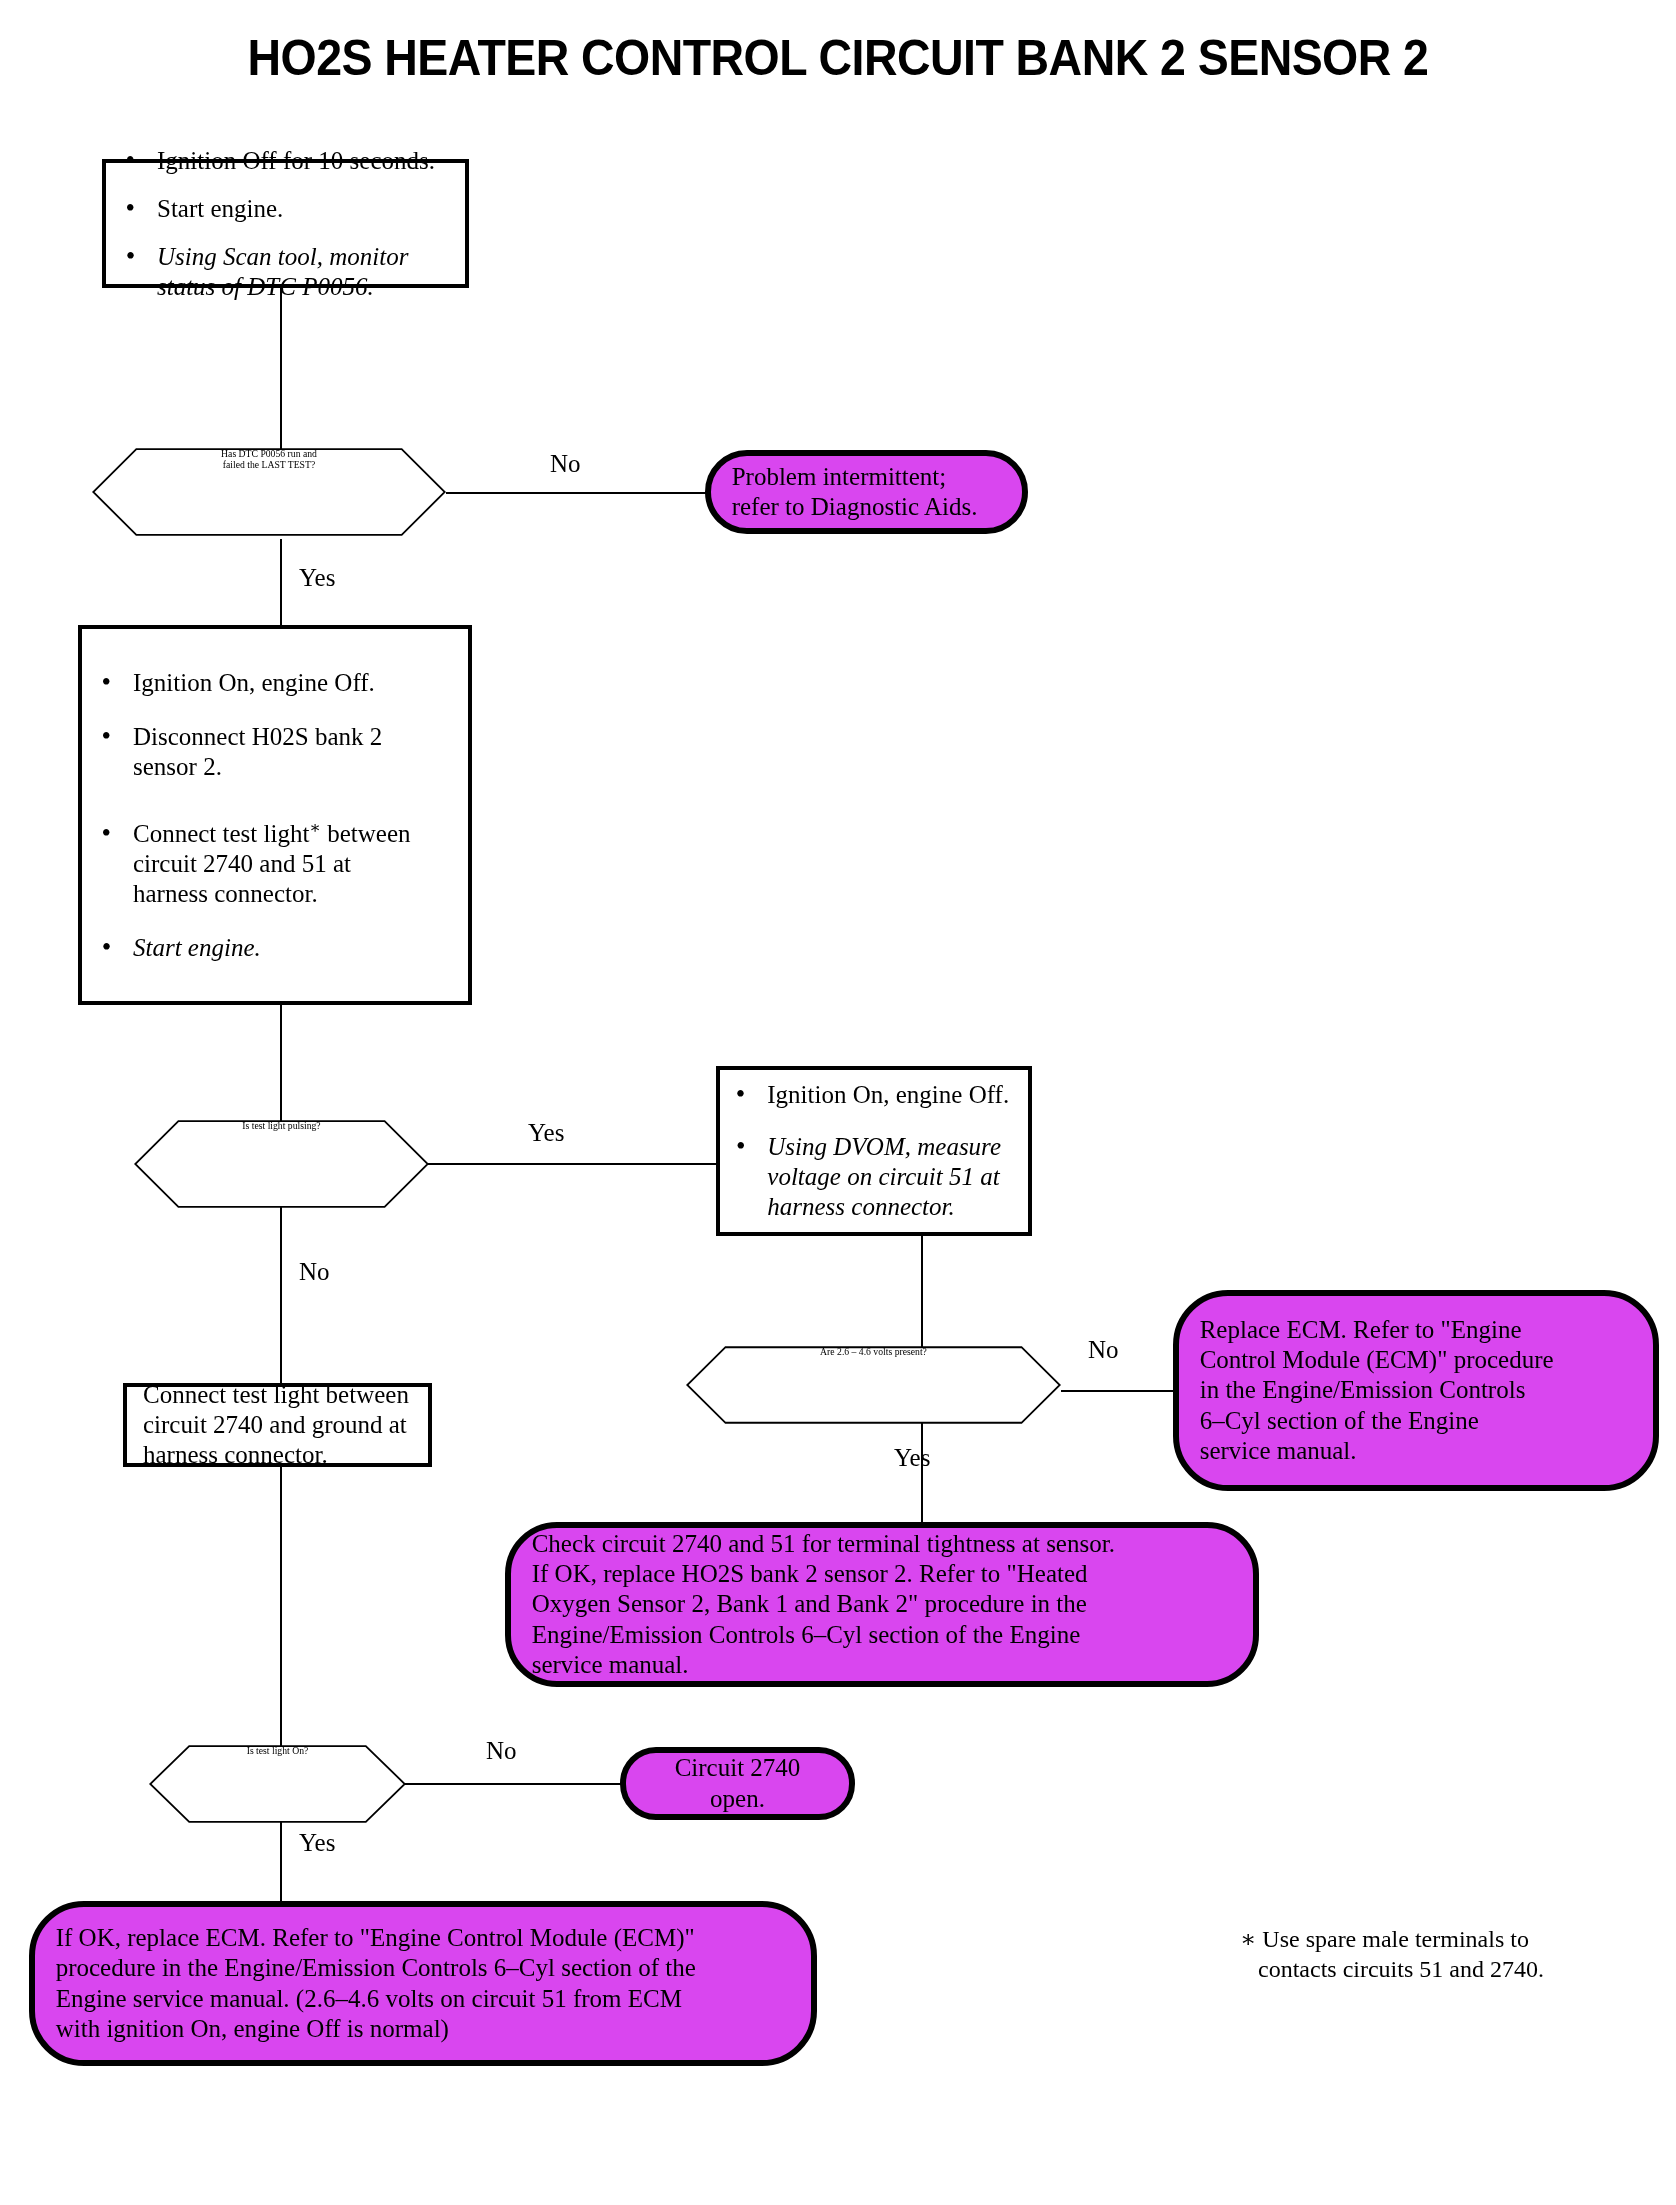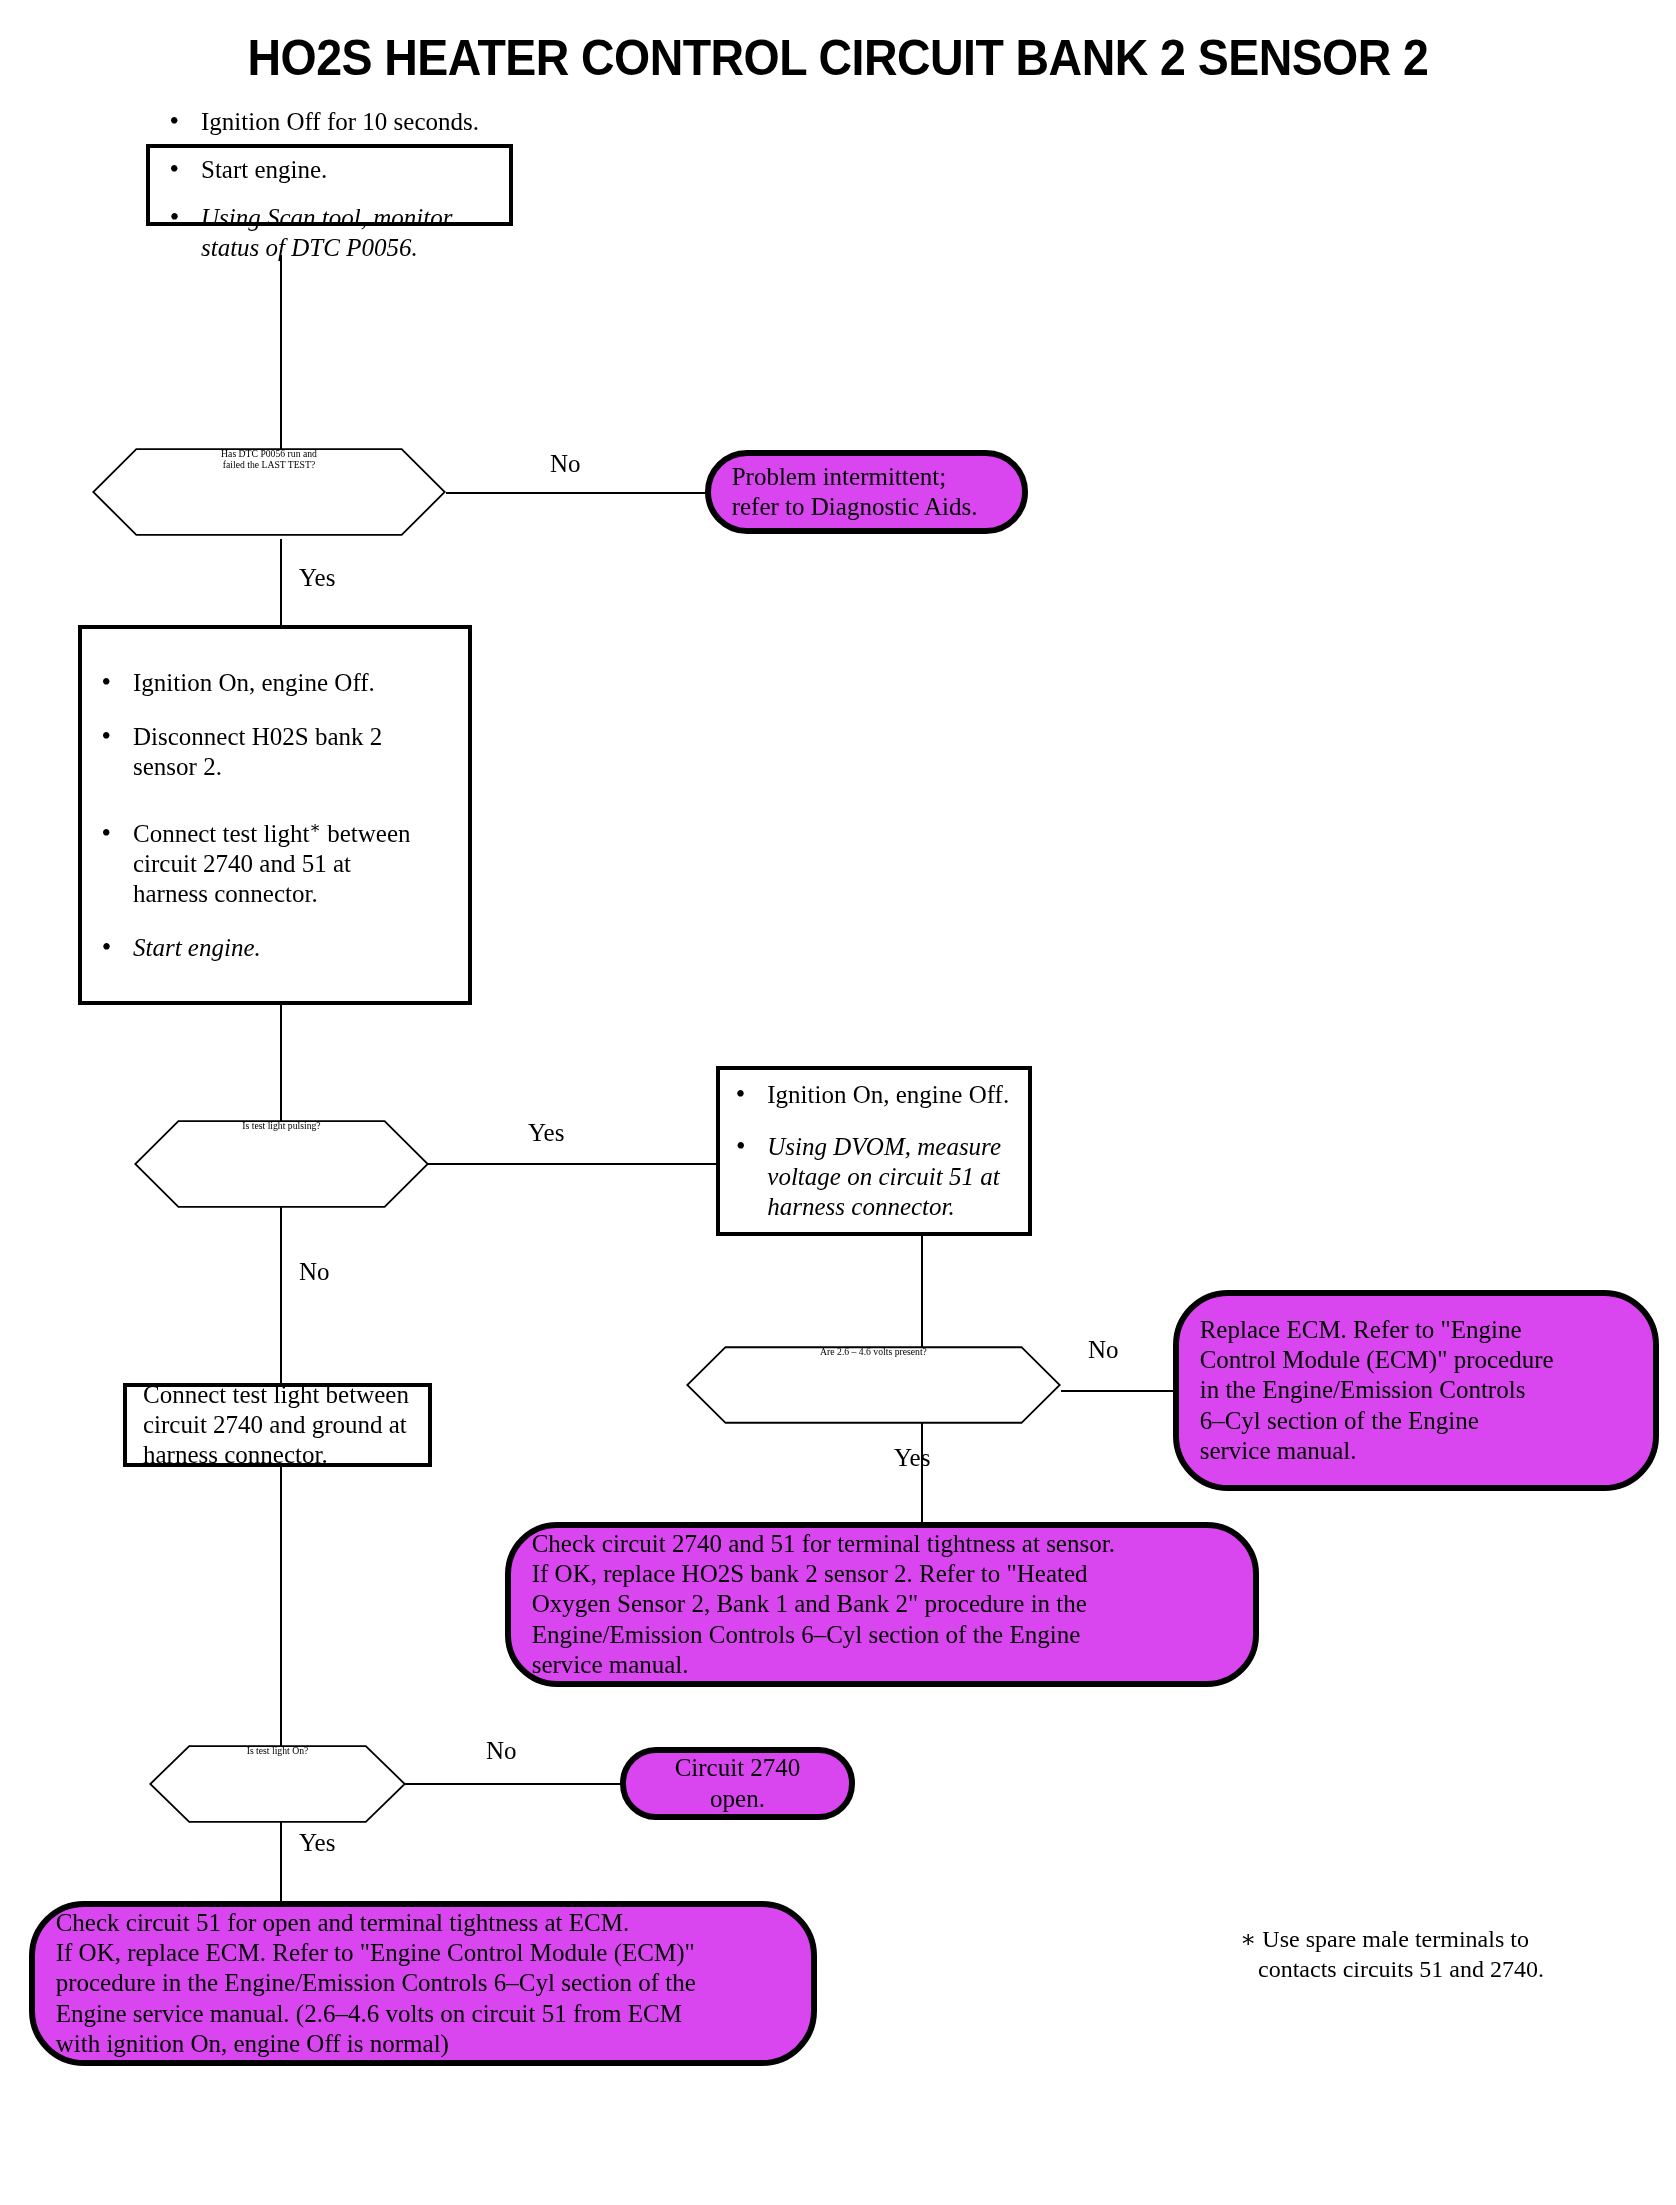--- a/index.html
+++ b/index.html
@@ -81,21 +81,21 @@
 
 <div class="elabel" style="left:550px;top:451px;">No</div>
 <div class="elabel" style="left:299px;top:565px;">Yes</div>
 <div class="elabel" style="left:528px;top:1120px;">Yes</div>
 <div class="elabel" style="left:299px;top:1259px;">No</div>
 <div class="elabel" style="left:1088px;top:1337px;">No</div>
 <div class="elabel" style="left:894px;top:1445px;">Yes</div>
 <div class="elabel" style="left:486px;top:1738px;">No</div>
 <div class="elabel" style="left:299px;top:1830px;">Yes</div>
 
-<div class="node process" style="left:102px;top:144px;width:367px;height:82px;padding:13.4px 11px;margin-left:44px;">
+<div class="node process" style="left:102px;top:159px;width:367px;height:129px;padding:13.4px 11px;">
   <ul class="bullets">
     <li>Ignition Off for 10 seconds.</li>
     <li>Start engine.</li>
     <li style="padding-left:40px;">
       <span>Using Scan tool, monitor status of DTC P0056.</span>
     </li>
   </ul>
 </div>
 
 <div class="decision" style="left:92px;top:448px;width:354px;height:88px;">
@@ -198,21 +198,20 @@
 </div>
 
 <div class="node terminal" style="left:620px;top:1747px;width:235px;height:73px;border-radius:36px;justify-content:center;">
   <div class="tterm" style="text-align:center;">
     <div>Circuit 2740 open.</div>
   </div>
 </div>
 
 <div class="node terminal" style="left:29px;top:1901px;width:788px;height:165px;border-radius:55px;">
   <div class="tterm">
-    <div>Check circuit 51 for open and terminal tightness at ECM.</div>
     <div>If OK, replace ECM. Refer to "Engine Control Module (ECM)"</div>
     <div>procedure in the Engine/Emission Controls 6–Cyl section of the</div>
     <div>Engine service manual. (2.6–4.6 volts on circuit 51 from ECM</div>
     <div>with ignition On, engine Off is normal)</div>
   </div>
 </div>
 
 <div class="footnote" style="left:1240px;top:1924px;">
   <span>∗</span>
   <span>Use spare male terminals to</span>

